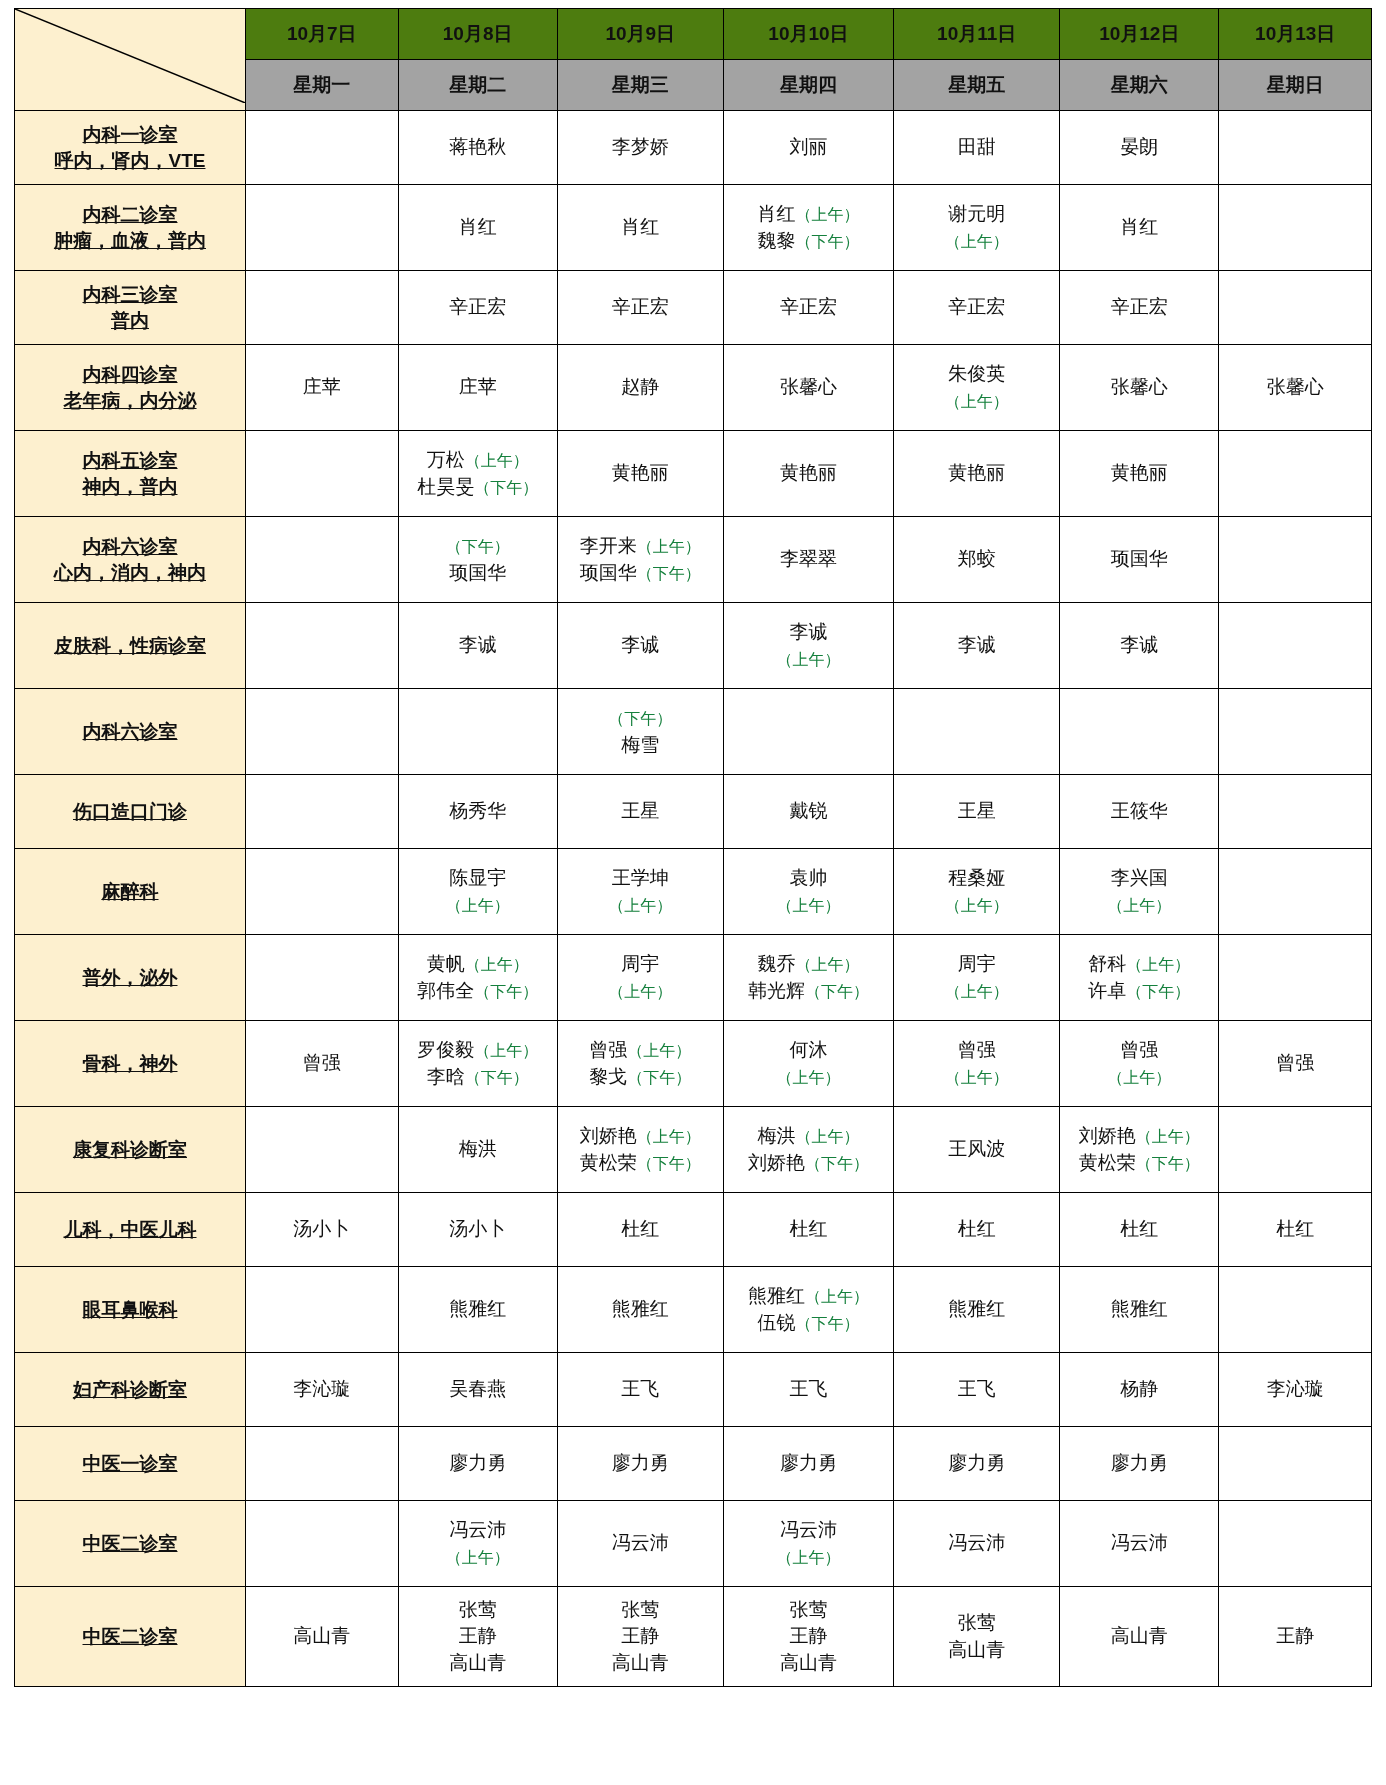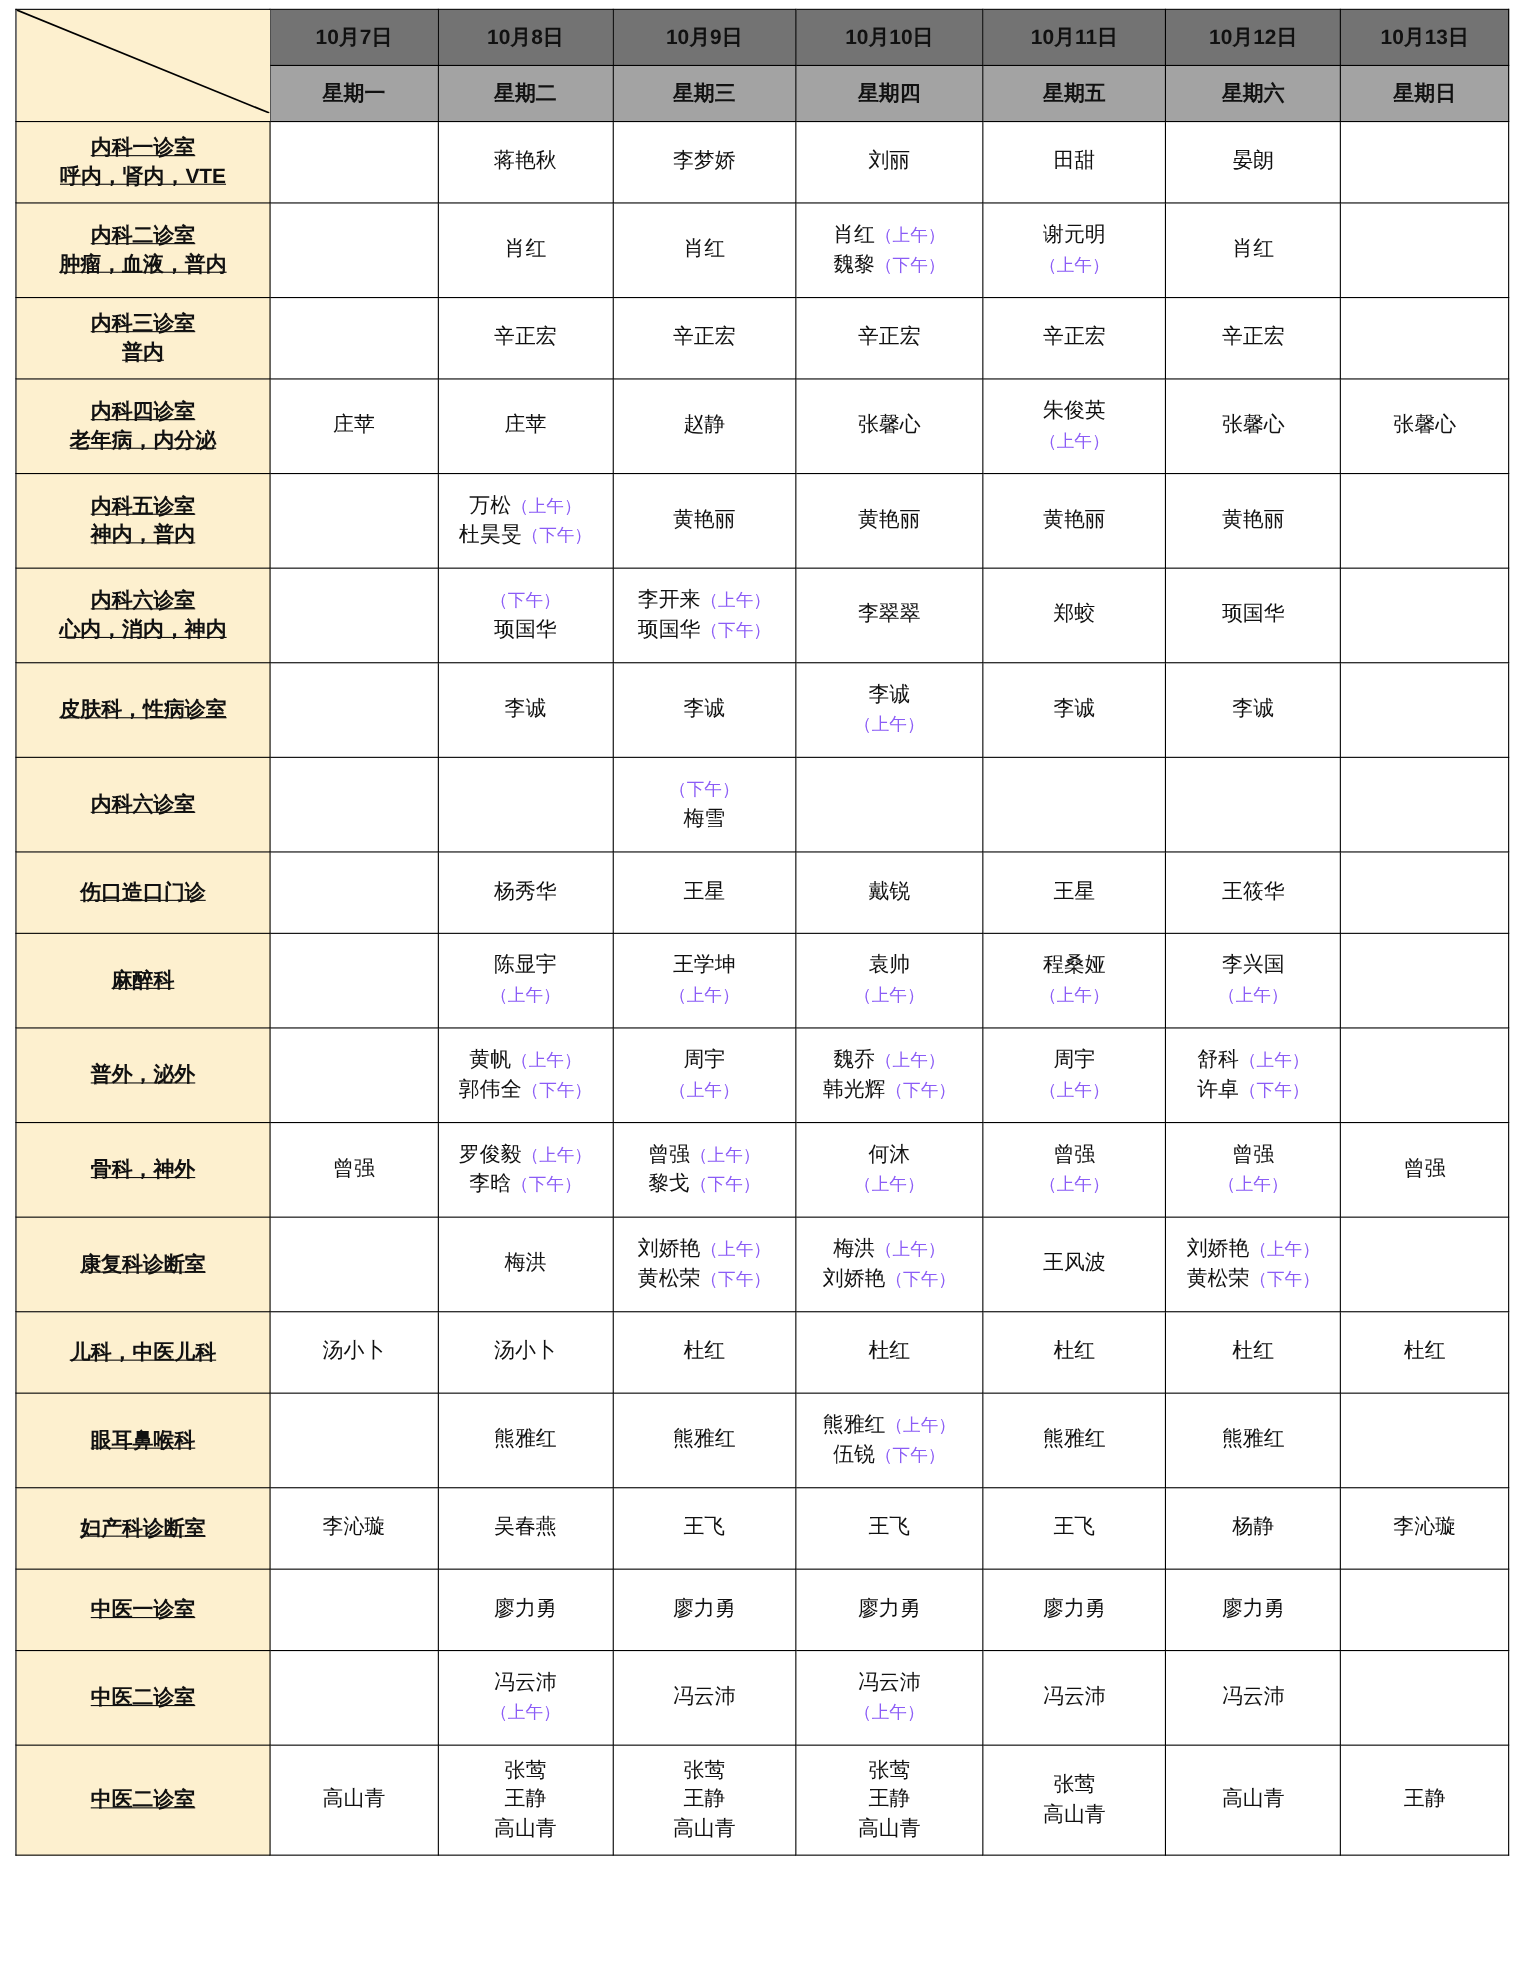--- a/index.html
+++ b/index.html
@@ -57,21 +57,21 @@
   }
   td.corner .lbl-room {
     position: absolute;
     left: 8px;
     bottom: 9px;
     font-size: 19px;
     color: #d11a0a;
     font-weight: bold;
   }
   td.dateh {
-    background: #737373;
+    background: #4d7c0f;
     color: #d11a0a;
     font-weight: bold;
     font-size: 20px;
     height: 42px;
   }
   td.weekh {
     background: #a3a3a3;
     color: #d11a0a;
     font-weight: bold;
     font-size: 20px;
@@ -86,21 +86,21 @@
     text-decoration: underline;
   }
   td.room .l2 { display: block; }
   td.cell {
     background: #ffffff;
     line-height: 1.38;
     font-size: 19.5px;
   }
   td.cell .line { display: block; white-space: nowrap; }
   .am, .pm {
-    color: #8b5cf6;
+    color: #15803d;
     font-size: 16px;
     margin-top: 16px;
   }
   .nm { color: #111111; }
   
   tr.r { height: 74px; }
   tr.r-tall { height: 86px; }
   tr.r-xtall { height: 100px; }
 </style>
 </head>

